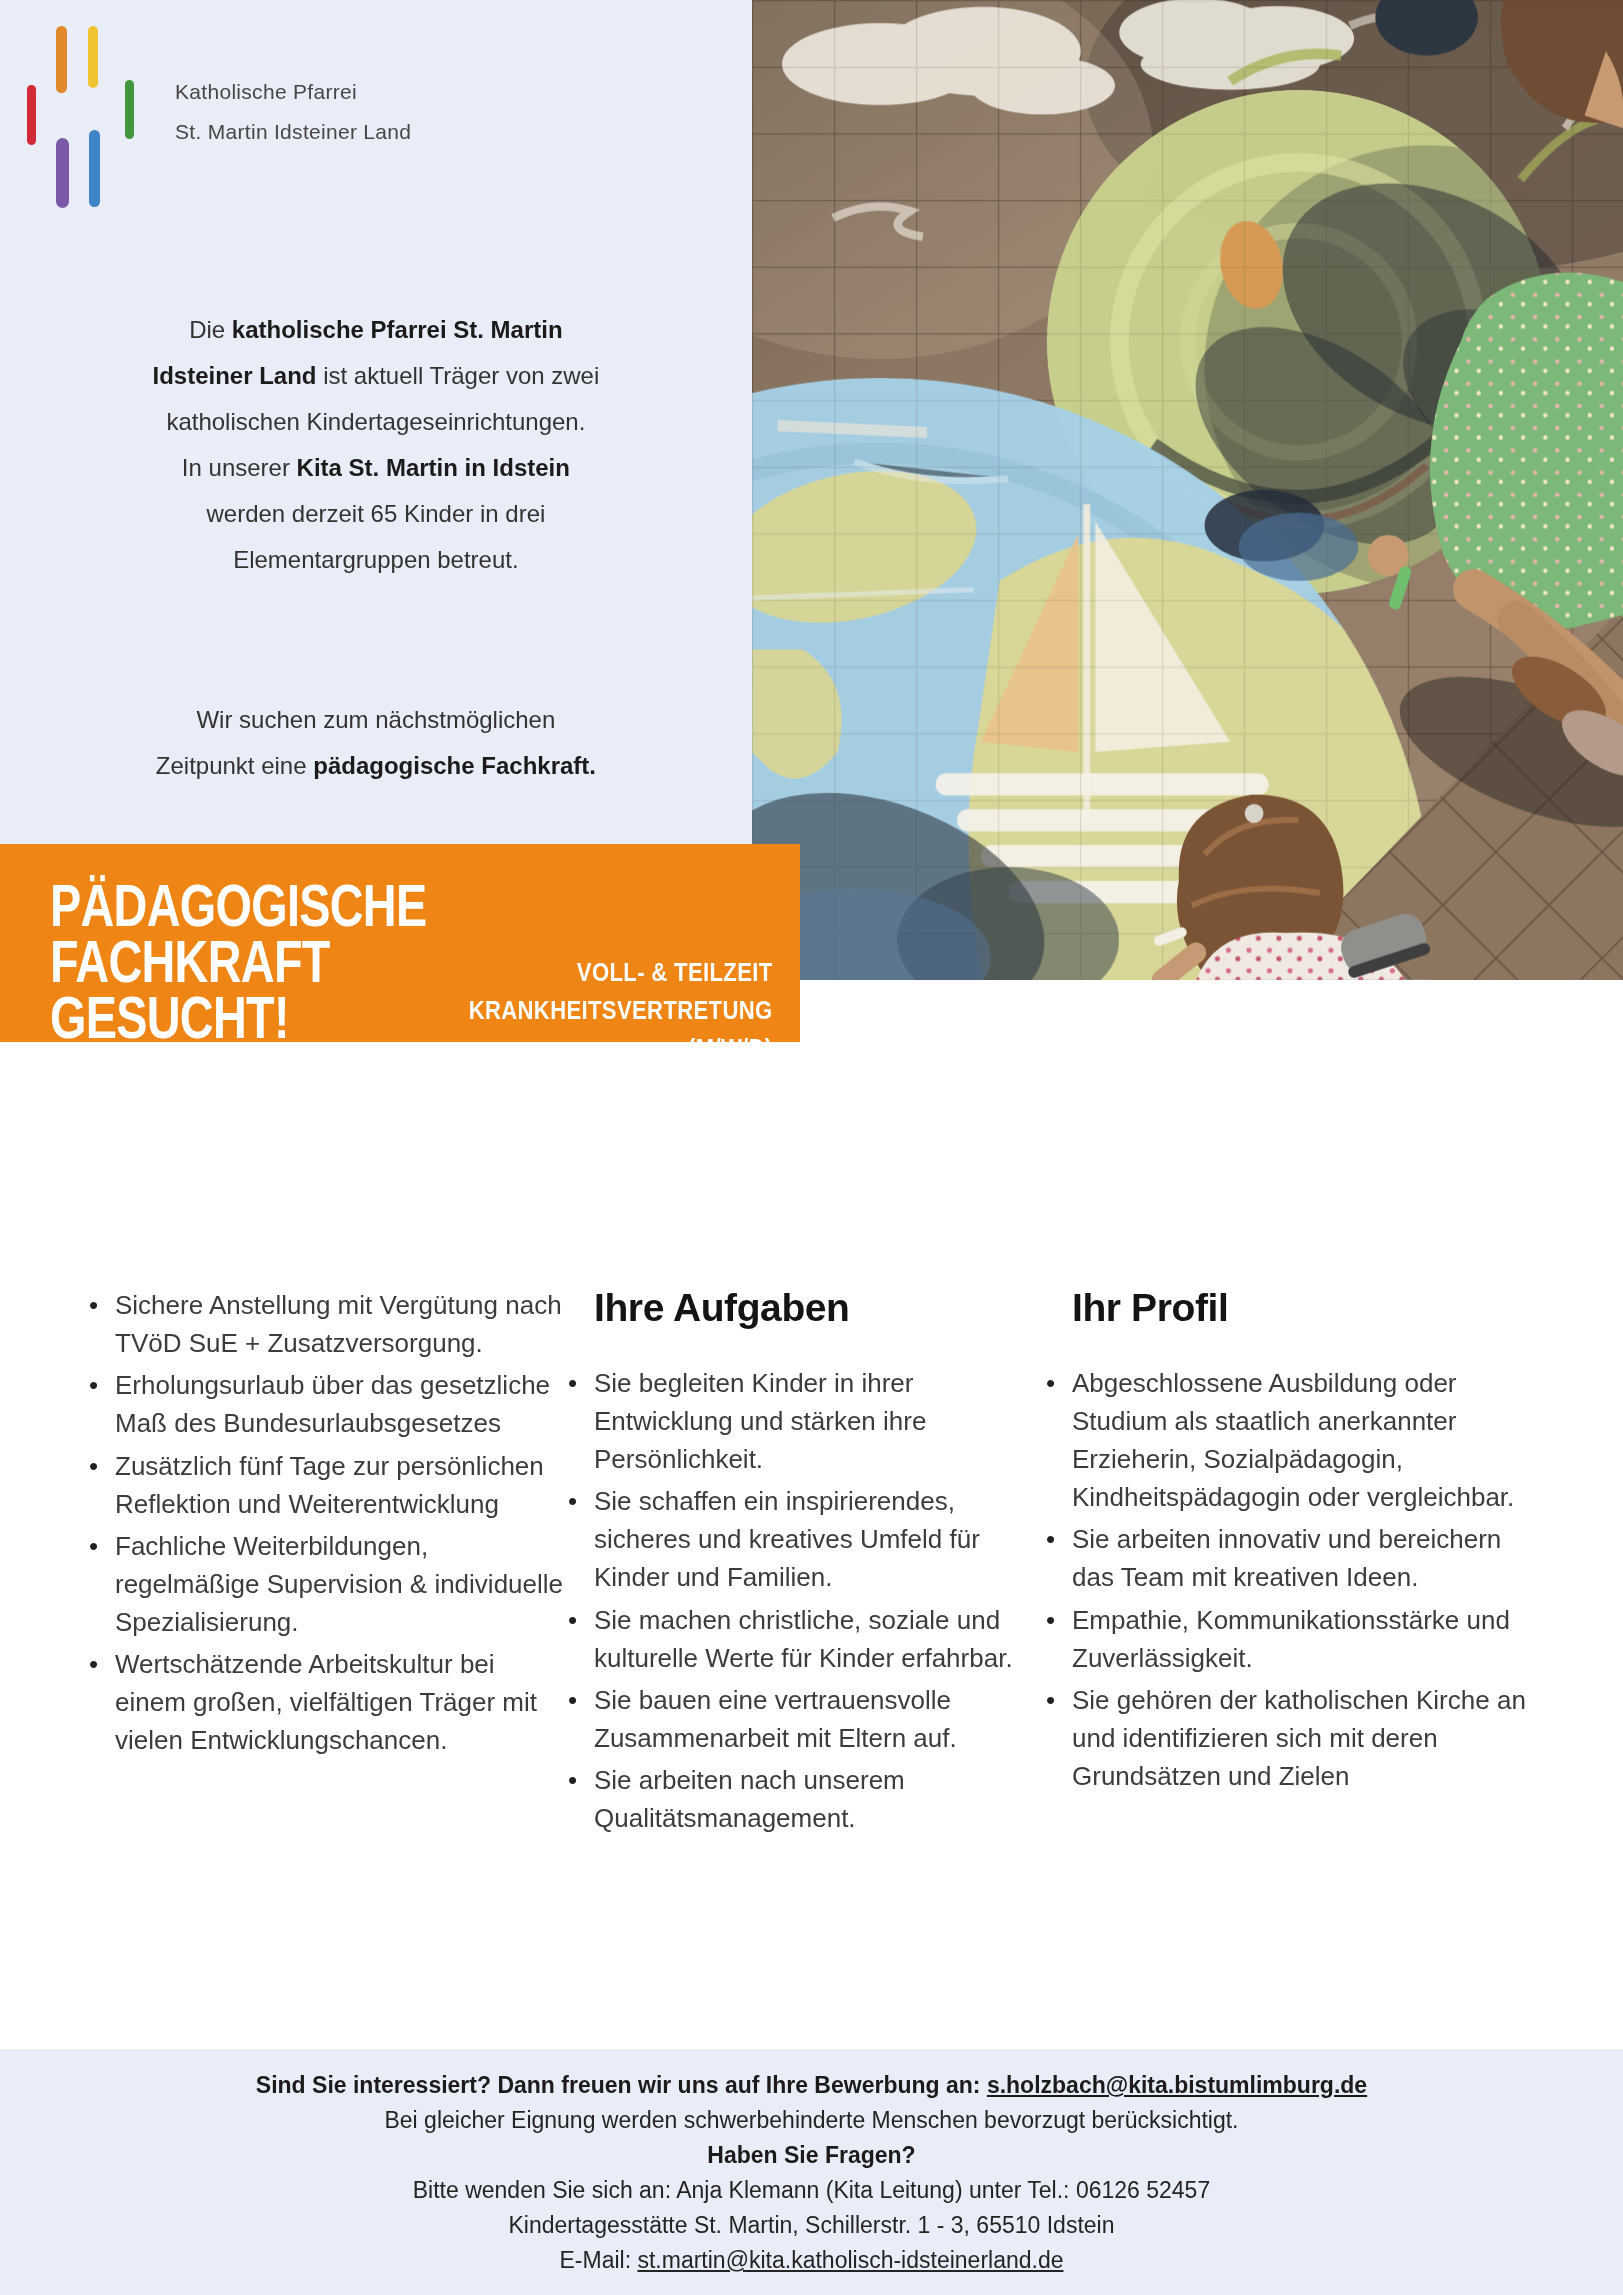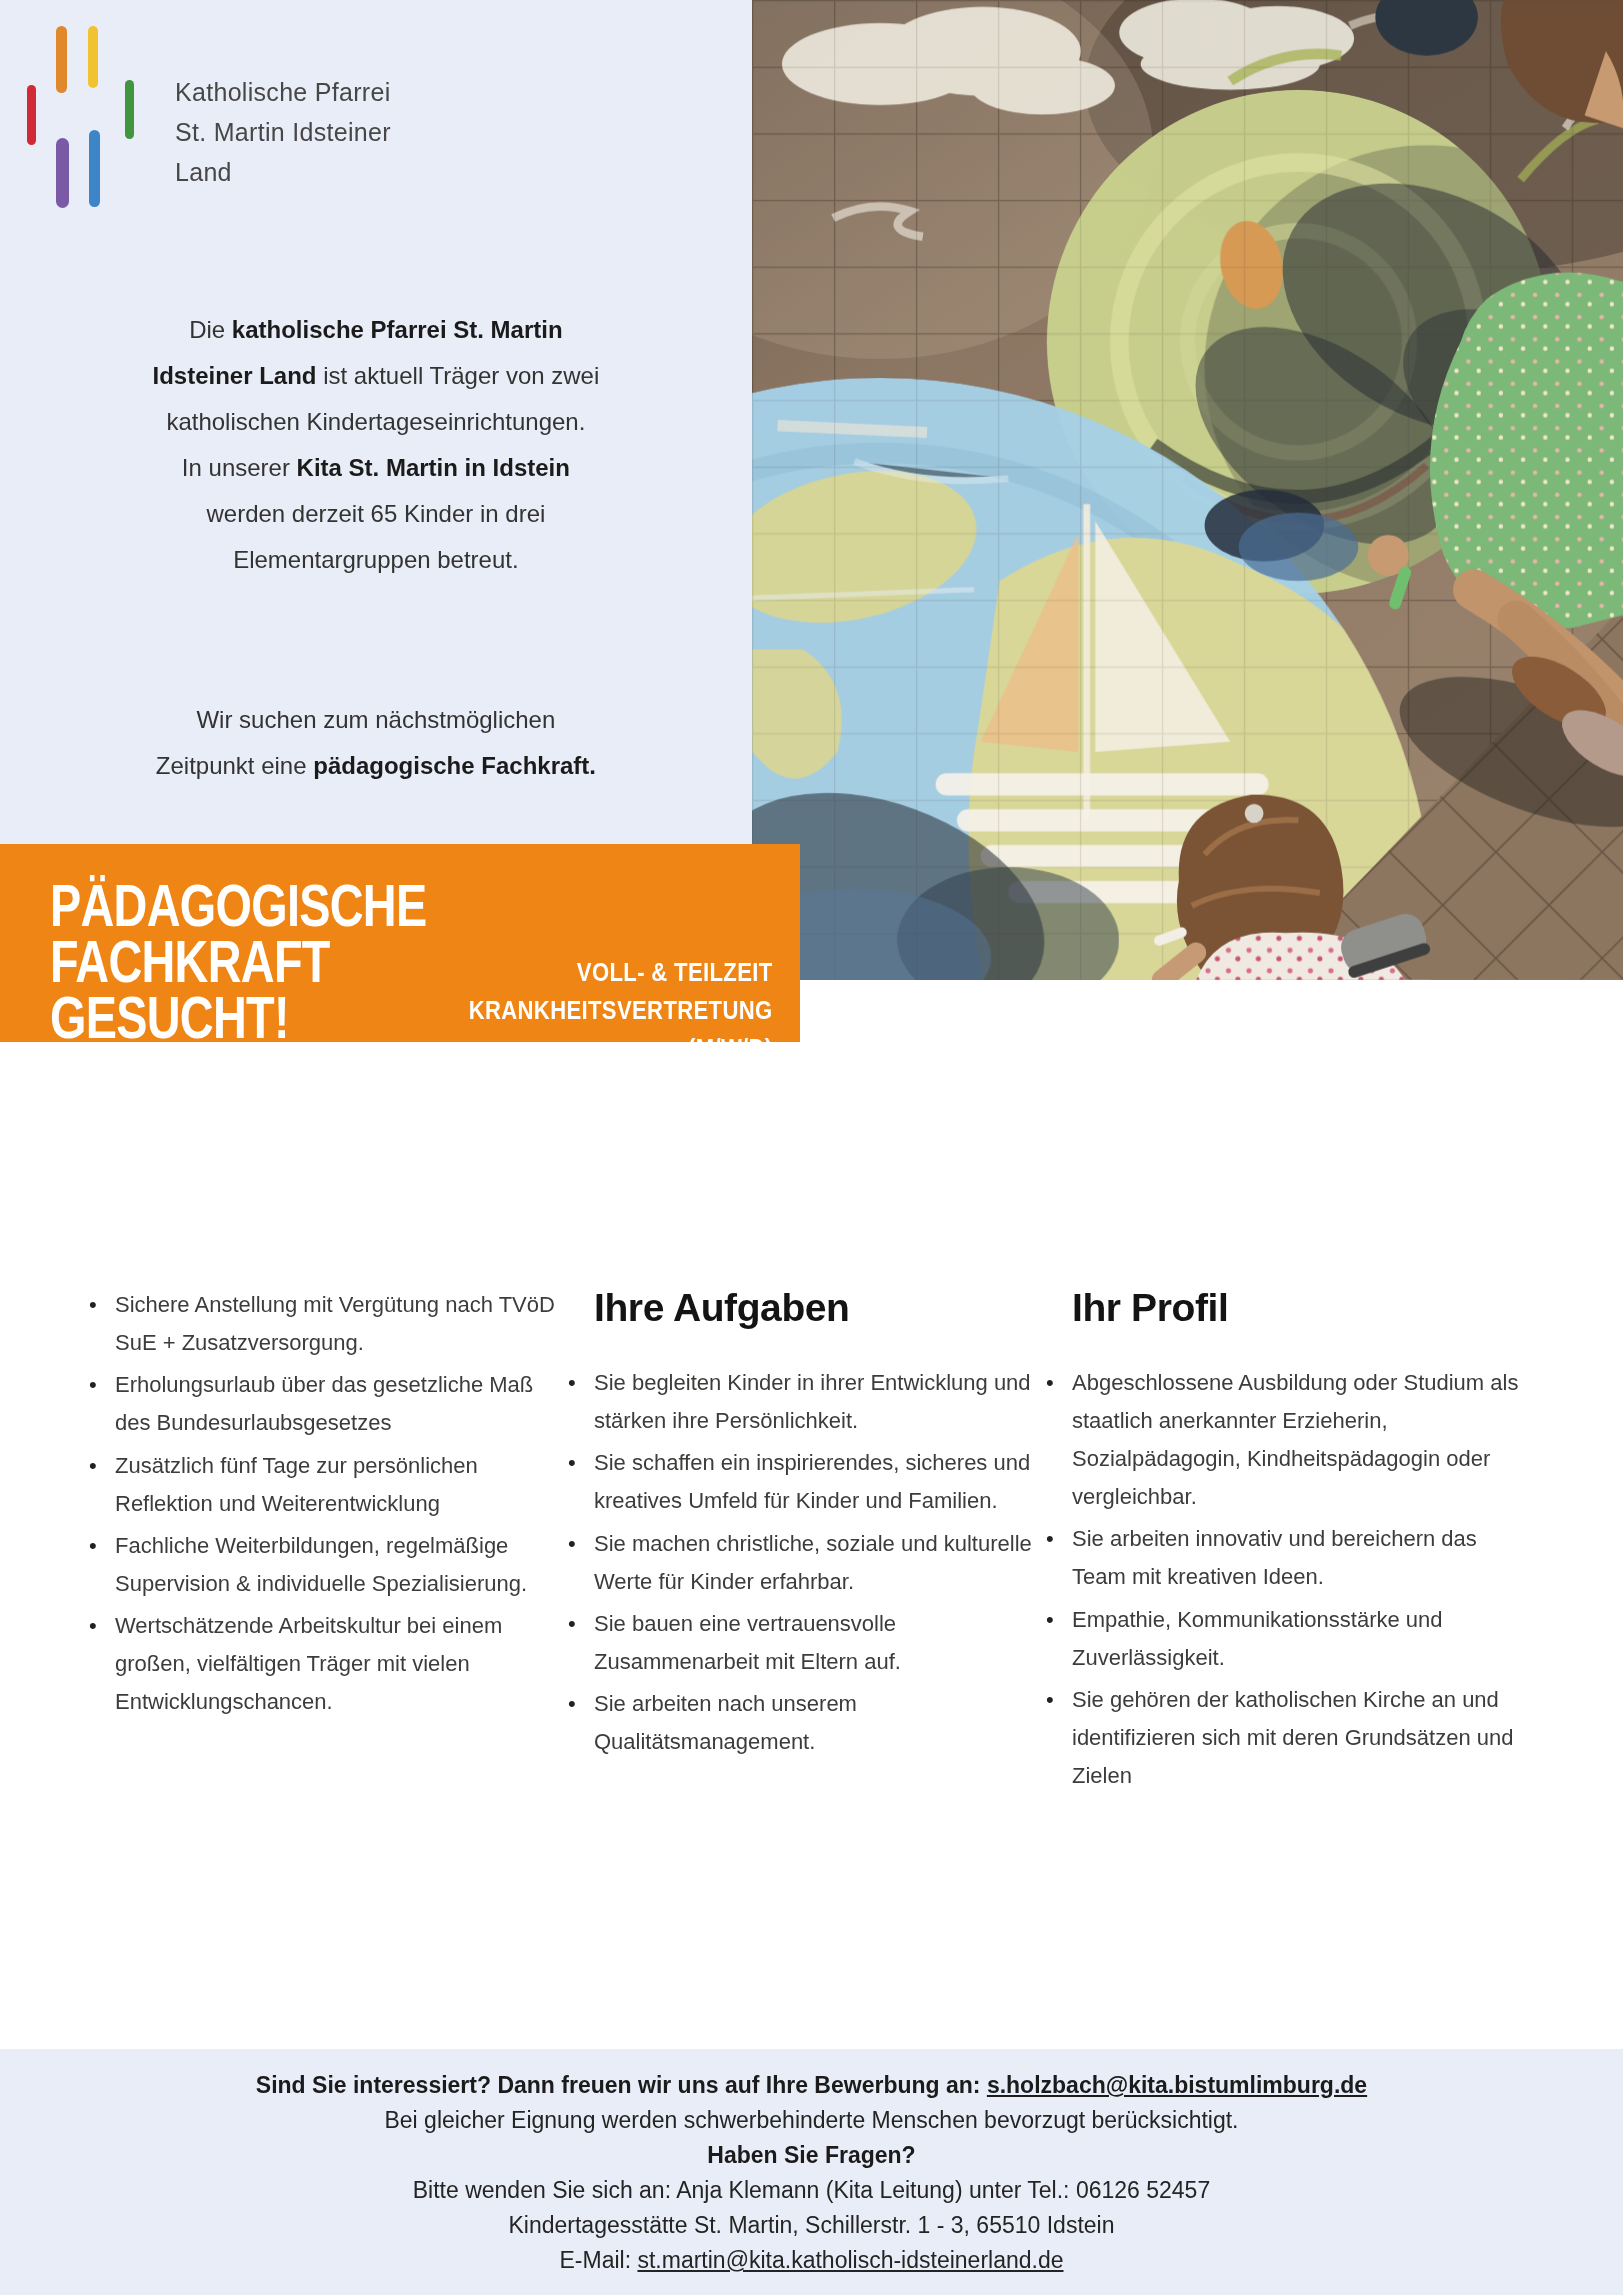--- a/index.html
+++ b/index.html
@@ -10,21 +10,21 @@
   
   .intro-panel{position:absolute;left:0;top:0;width:752px;height:844px;background:#e9edf7;}
   .logo{position:absolute;left:0;top:0;width:427px;height:222px;}
   .logo-bar{position:absolute;border-radius:6.8px;}
   .bar-orange{left:56px;top:26px;width:11px;height:67px;}
   .bar-yellow{left:88px;top:26px;width:10.3px;height:62px;}
   .bar-red{left:26.5px;top:85px;width:9.4px;height:60px;}
   .bar-green{left:125px;top:80px;width:9.4px;height:59px;}
   .bar-purple{left:56px;top:138px;width:13px;height:70px;}
   .bar-blue{left:89px;top:130px;width:11px;height:77px;}
-  .logo-text{position:absolute;left:175px;top:72px;font-size:25px;line-height:40px;color:#474747;letter-spacing:0.3px;}
+  .logo-text{position:absolute;left:175px;top:72px;font-size:21px;line-height:40px;color:#474747;letter-spacing:0.3px;}
   .intro-copy{position:absolute;left:21.4px;top:261px;width:709px;text-align:center;
               font-size:24px;line-height:46px;color:#333;white-space:pre-line;}
   .intro-copy .para2{margin-top:68px;}
   .seg-b,.b{font-weight:700;color:#1b1b1b;}
   .seg-u,.u{text-decoration:underline;}
 
   
   .photo{position:absolute;left:752px;top:0;width:871px;height:980px;overflow:hidden;background:#8b7663;}
   .photo svg{display:block;width:100%;height:100%;}
 
@@ -34,21 +34,21 @@
                 color:#fff;letter-spacing:-0.9px;white-space:pre-line;transform:scaleX(.78);transform-origin:left top;}
   .banner-sub{position:absolute;right:27px;top:109px;text-align:right;font-size:26px;line-height:38px;
               font-weight:700;color:#fff;white-space:pre-line;letter-spacing:0.4px;
               transform:scaleX(.85);transform-origin:right top;}
 
   
   .cols{position:absolute;left:0;top:1286px;width:1623px;}
   .col{position:absolute;top:0;width:457px;}
   .col-1{left:115px;} .col-2{left:594px;} .col-3{left:1072px;}
   .col h2{margin:0 0 34px 0;font-size:39px;font-weight:700;color:#141414;letter-spacing:-0.4px;}
-  .col ul{margin:0;padding:0;list-style:none;font-size:22px;line-height:38px;color:#3c3c3b;}
+  .col ul{margin:0;padding:0;list-style:none;font-size:26px;line-height:38px;color:#3c3c3b;}
   .col li{position:relative;margin:0 0 4.3px 0;}
   .col li::before{content:"\2022";position:absolute;left:-26px;top:0;color:#222;}
 
   
   .footer{position:absolute;left:0;top:2049px;width:1623px;height:247px;background:#e9edf7;
           text-align:center;box-sizing:border-box;padding-top:19px;}
   .f-line{font-size:23px;line-height:35px;color:#242424;}
 </style>
 </head>
 <body>

